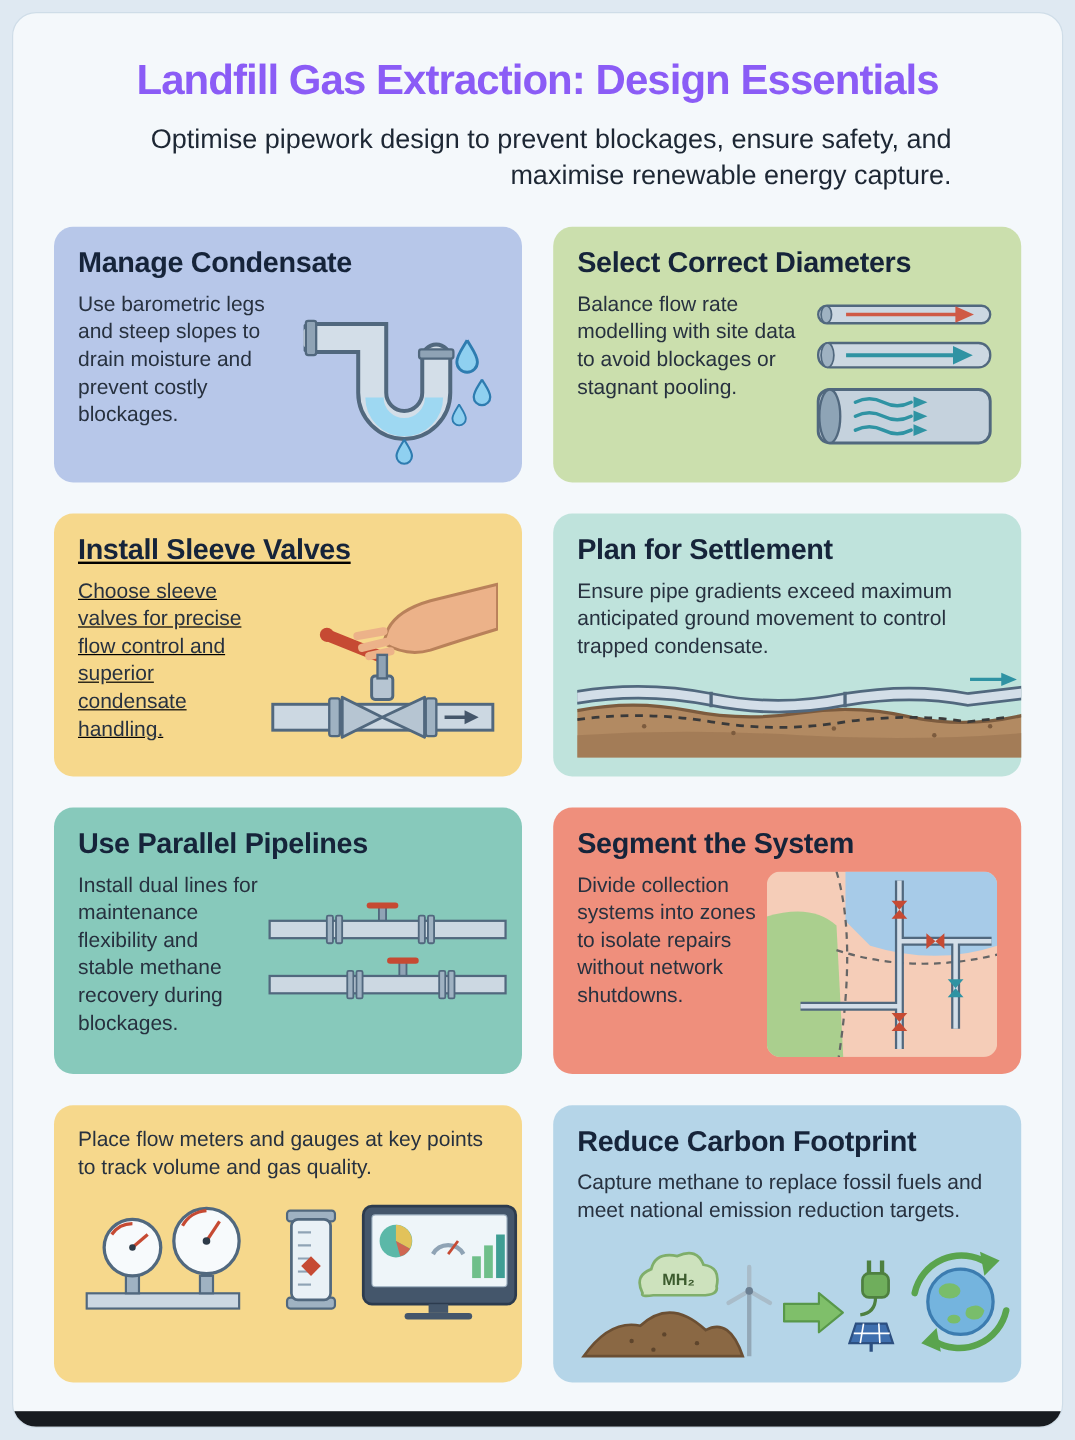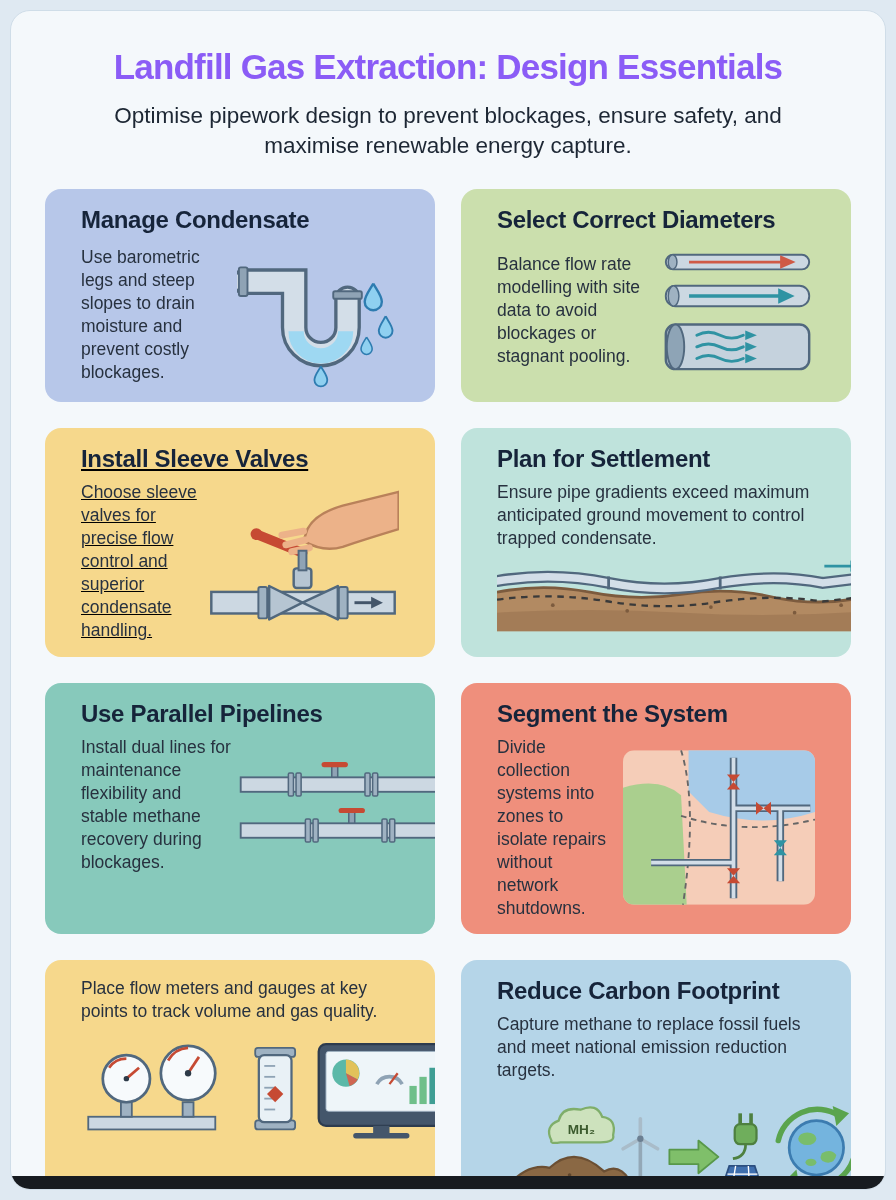--- a/index.html
+++ b/index.html
@@ -23,49 +23,50 @@
     margin:0 0 14px;
     font-size:35px; font-weight:700;
     letter-spacing:-0.8px;
     color:#8b5cf6;
     white-space:nowrap;
   }
   .subtitle {
     margin:0 auto; max-width:690px;
     font-size:22.5px; line-height:1.33;
     color:#1d2734;
+    text-align:right;
   }
   .grid {
     display:grid;
     grid-template-columns:1fr 1fr;
     gap:26px 26px;
     padding:24px 34px 30px;
   }
   .card {
     border-radius:16px;
-    padding:17px 36px 14px;
+    padding:17px 20px 14px;
     position:relative;
     overflow:hidden;
   }
   .r1 { min-height:198px; }
   .r2 { min-height:202px; }
   .r3 { min-height:212px; }
   .r4 { min-height:220px; }
   .card h2 {
     margin:0 0 8px;
     font-size:24px; font-weight:700;
     letter-spacing:-0.3px;
     color:#16243a;
   }
   .card p {
     margin:0;
     font-size:17.5px; line-height:1.32;
     color:#27313f;
   }
-  .row { display:flex; gap:8px; align-items:center; }
+  .row { display:flex; gap:8px; align-items:flex-start; }
   .row p { flex:1; }
   .illus { flex-shrink:0; display:block; }
   .stack-illus { display:block; margin:8px auto 0; }
   .row-center { align-items:center; }
   .narrow-text { flex:0 0 150px !important; }
   .bottom-strip {
     position:absolute; left:0; right:0; bottom:0;
     height:13px; background:#171b20;
   }
 </style>

